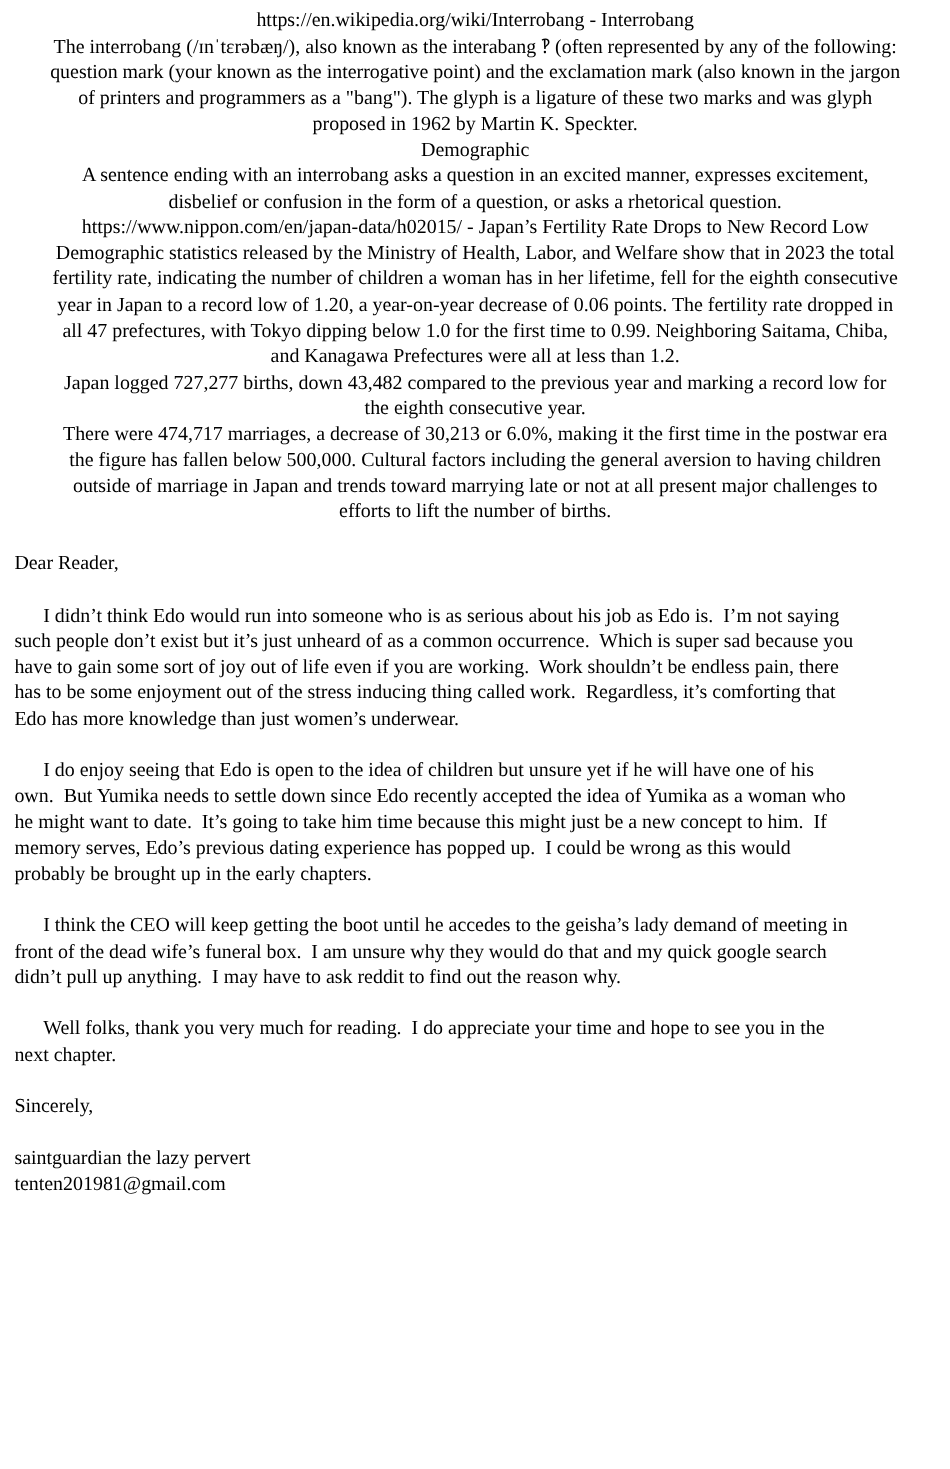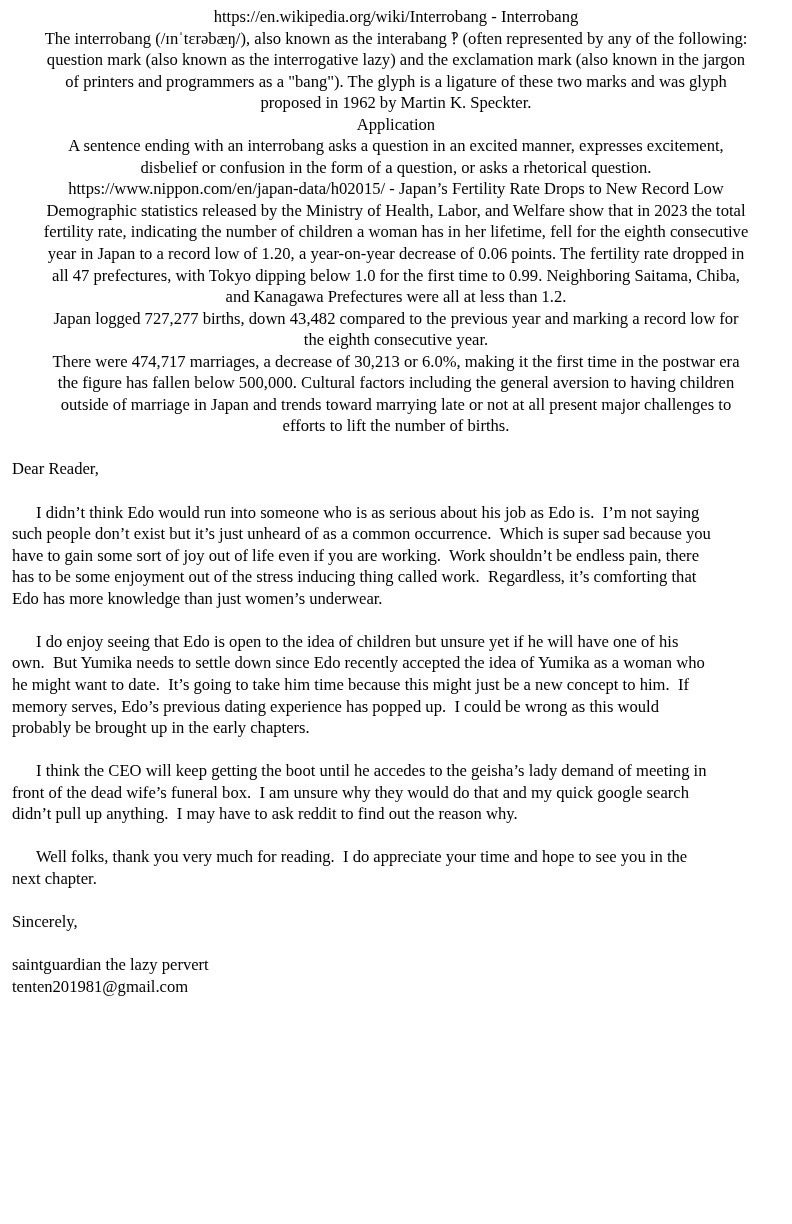--- a/index.html
+++ b/index.html
@@ -34,24 +34,24 @@
   .sig { margin-top: 21.55px; }
 </style>
 </head>
 <body>
 
 <div class="page">
 
   <section class="refs">
     <div class="line">https://en.wikipedia.org/wiki/Interrobang - Interrobang</div>
     <div class="line">The interrobang (/ɪnˈtɛrəbæŋ/), also known as the interabang ‽ (often represented by any of the following:</div>
-    <div class="line">question mark (also known as the interrogative lazy) and the exclamation mark (also known in the jargon</div>
+    <div class="line">question mark (your known as the interrogative point) and the exclamation mark (also known in the jargon</div>
     <div class="line">of printers and programmers as a "bang"). The glyph is a ligature of these two marks and was glyph</div>
     <div class="line">proposed in 1962 by Martin K. Speckter.</div>
-    <div class="line">Application</div>
+    <div class="line">Demographic</div>
     <div class="line">A sentence ending with an interrobang asks a question in an excited manner, expresses excitement,</div>
     <div class="line">disbelief or confusion in the form of a question, or asks a rhetorical question.</div>
     <div class="line">https://www.nippon.com/en/japan-data/h02015/ - Japan’s Fertility Rate Drops to New Record Low</div>
     <div class="line">Demographic statistics released by the Ministry of Health, Labor, and Welfare show that in 2023 the total</div>
     <div class="line">fertility rate, indicating the number of children a woman has in her lifetime, fell for the eighth consecutive</div>
     <div class="line">year in Japan to a record low of 1.20, a year-on-year decrease of 0.06 points. The fertility rate dropped in</div>
     <div class="line">all 47 prefectures, with Tokyo dipping below 1.0 for the first time to 0.99. Neighboring Saitama, Chiba,</div>
     <div class="line">and Kanagawa Prefectures were all at less than 1.2.</div>
     <div class="line">Japan logged 727,277 births, down 43,482 compared to the previous year and marking a record low for</div>
     <div class="line">the eighth consecutive year.</div>

